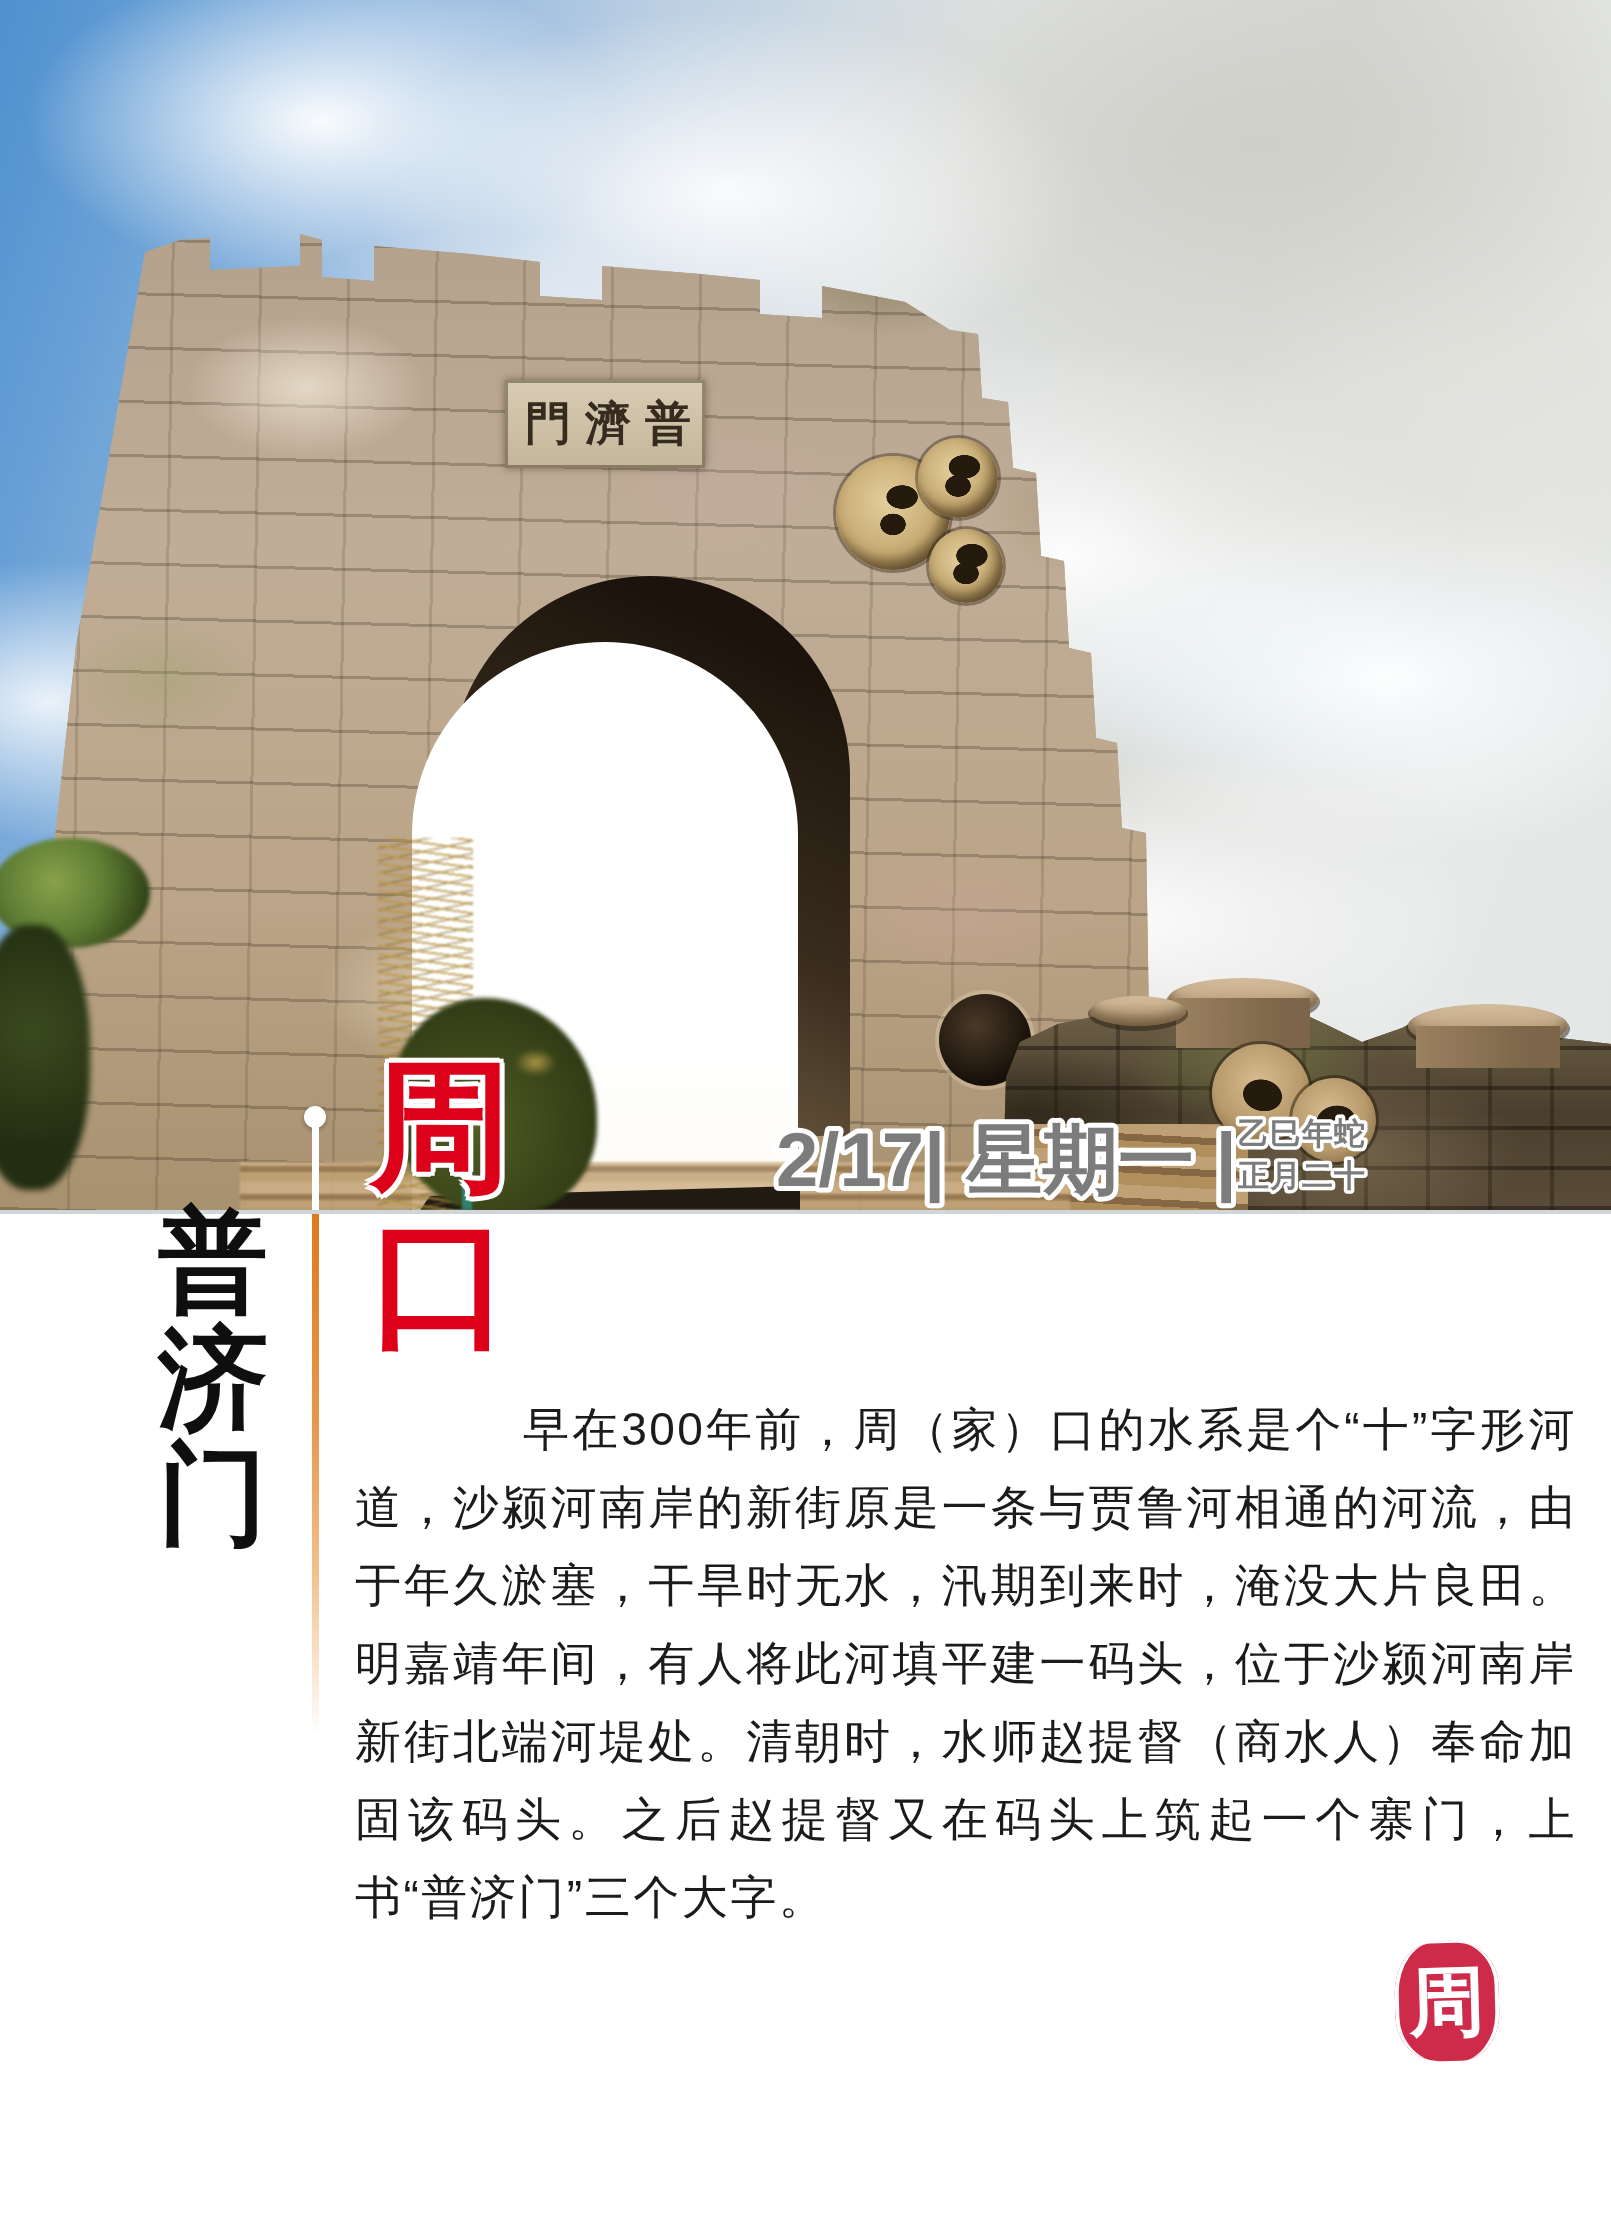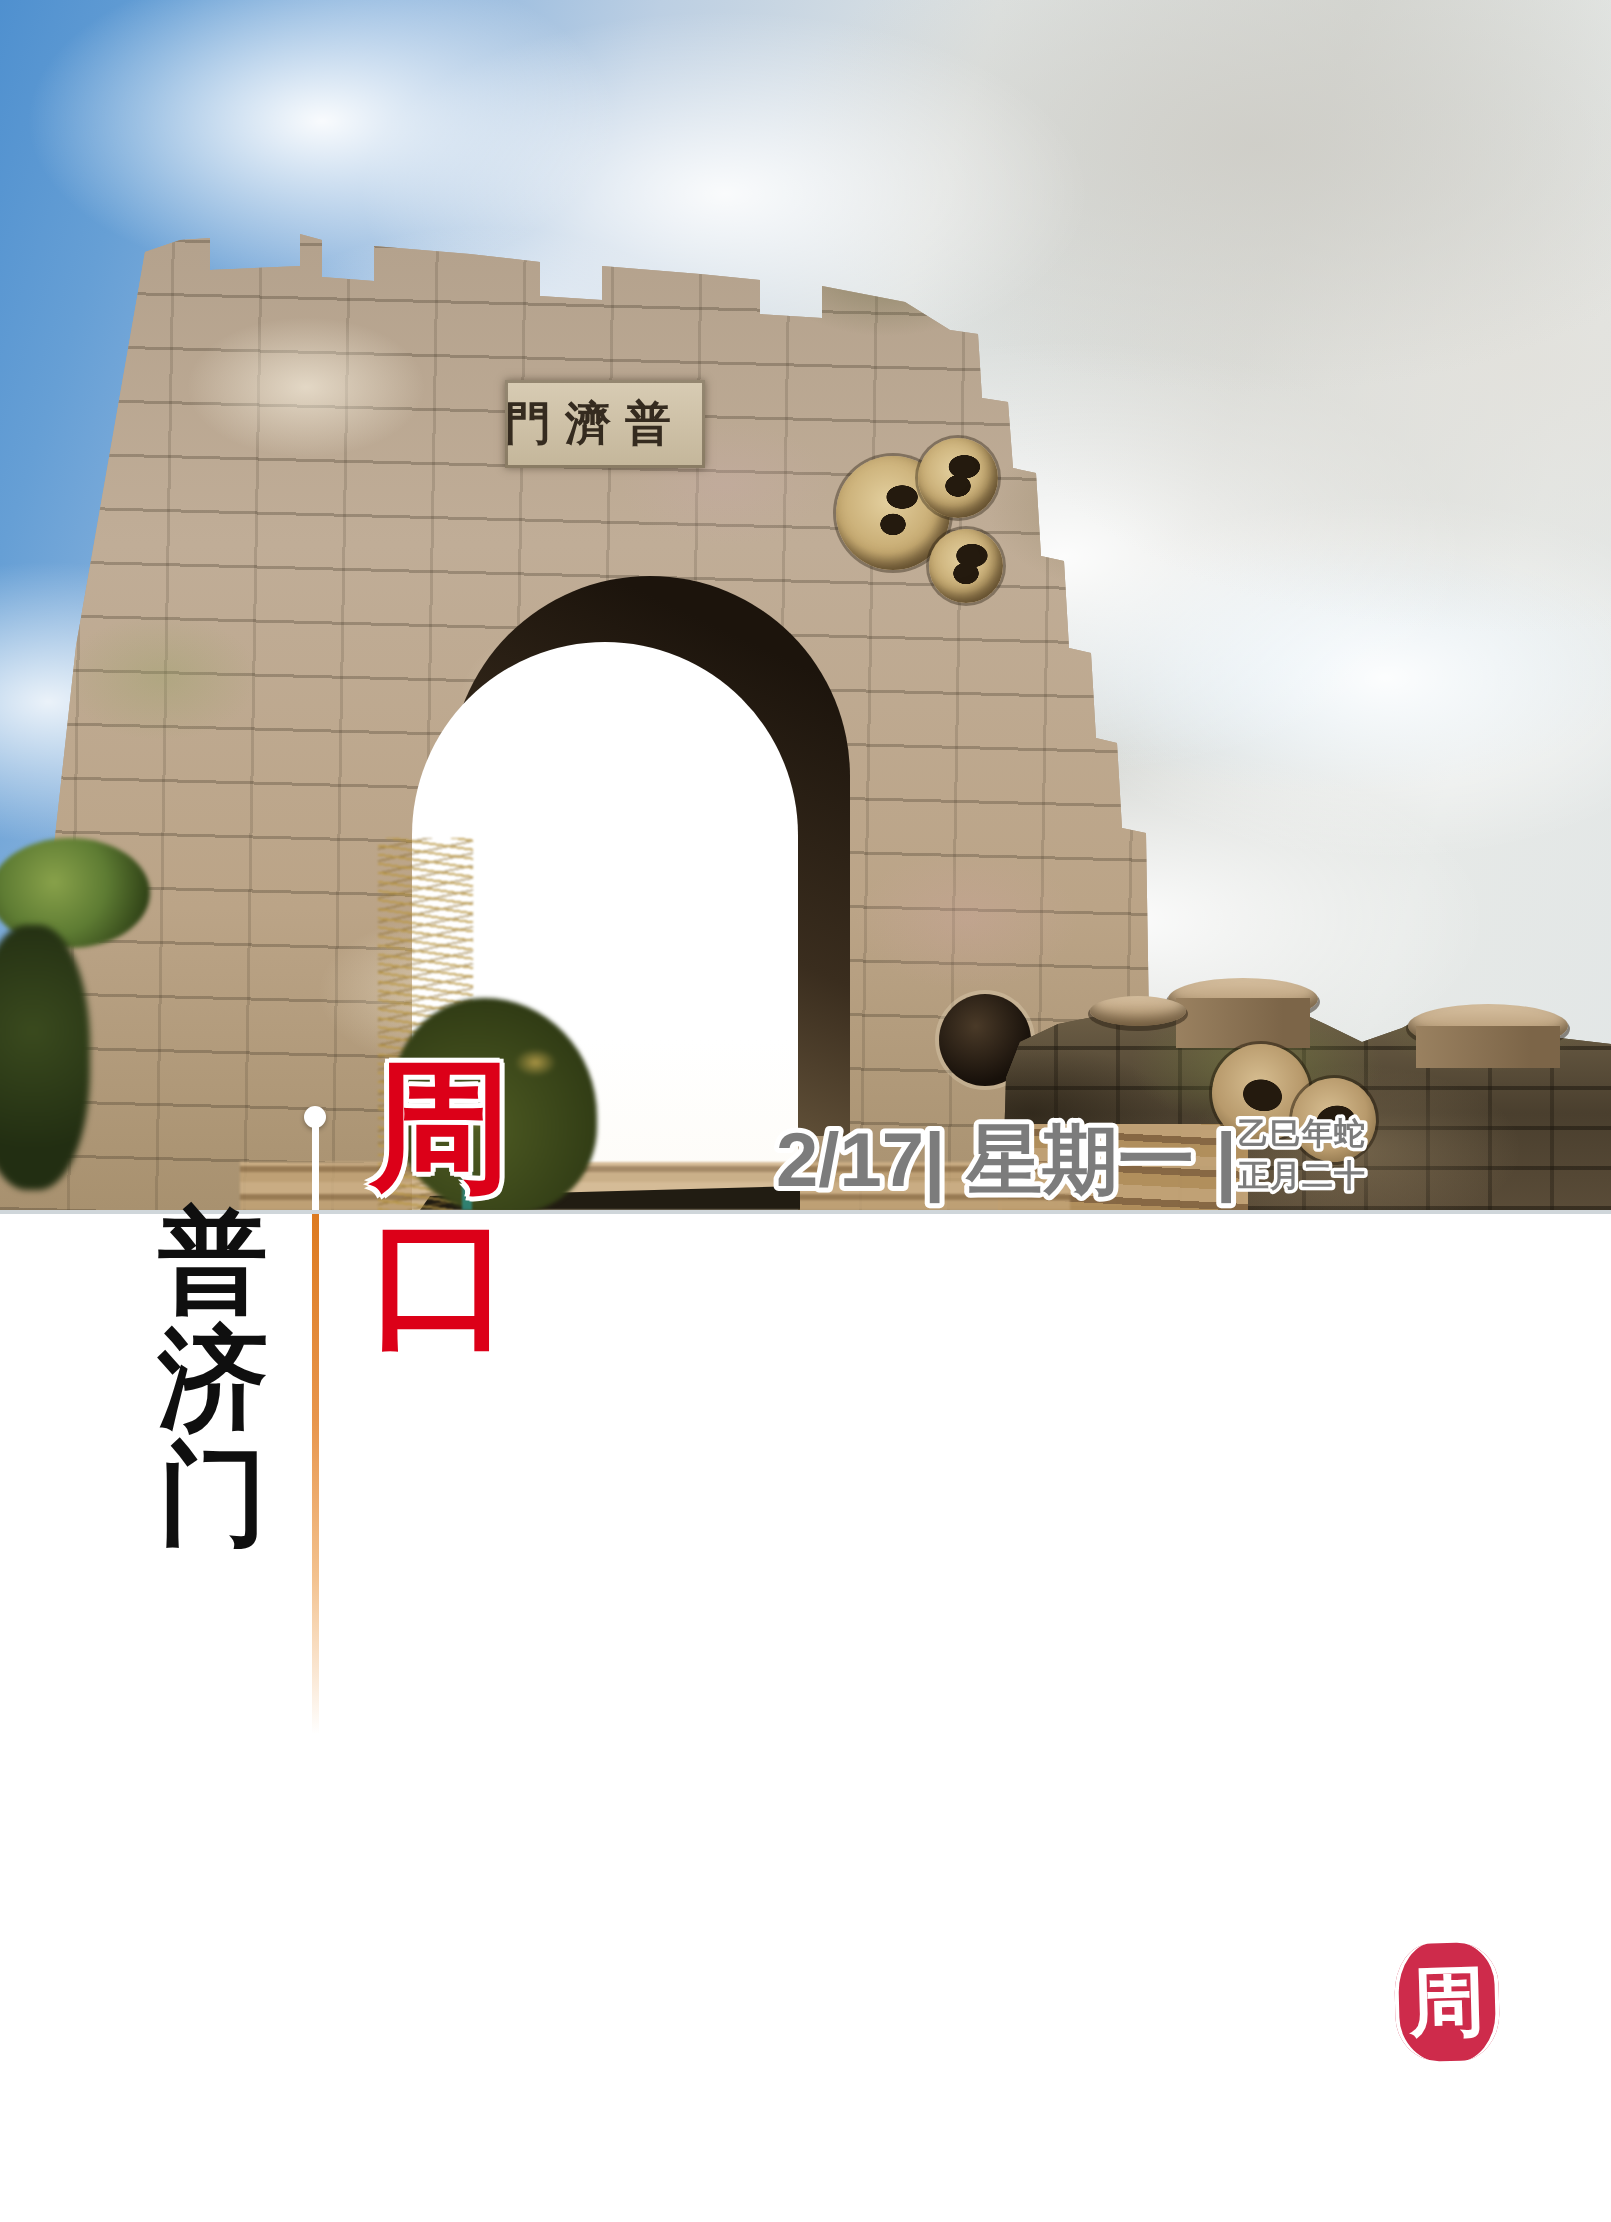--- a/index.html
+++ b/index.html
@@ -43,21 +43,21 @@
       radial-gradient(140px 90px at 10% 56%, rgba(150,160,100,.35), transparent 70%),
       radial-gradient(160px 100px at 60% 76%, rgba(205,165,160,.32), transparent 70%),
       radial-gradient(150px 90px at 45% 40%, rgba(200,170,170,.3), transparent 70%),
       repeating-linear-gradient(1.5deg, rgba(55,45,30,.28) 0 3px, transparent 3px 54px),
       repeating-linear-gradient(91deg, rgba(55,45,30,.16) 0 3px, transparent 3px 88px),
       linear-gradient(180deg,#8e836b 0%,#b3a18c 18%,#c0ad97 45%,#bba487 75%,#a8916f 100%);}
   .arch-shadow{left:450px;top:576px;width:400px;height:560px;border-radius:200px 200px 0 0;
     background:linear-gradient(205deg,#1c140c 15%,#3a2d1e 55%,#7a6749 95%);}
   .arch-open{left:412px;top:642px;width:386px;height:568px;border-radius:193px 193px 0 0;
     background:linear-gradient(180deg,#ffffff 70%,#fdfbf6 100%);}
-  .plaque{left:505px;top:380px;width:200px;height:88px;display:flex;align-items:center;justify-content:flex-start;
+  .plaque{left:505px;top:380px;width:200px;height:88px;display:flex;align-items:center;justify-content:flex-end;
     background:linear-gradient(180deg,#d8ccb4,#c4b69a);
     box-shadow:inset 0 0 0 3px rgba(80,65,45,.5), 0 0 8px rgba(60,50,35,.55);
     color:#352b1f;font-family:"Liberation Serif","DejaVu Serif",serif;font-weight:bold;
     font-size:46px;letter-spacing:14px;filter:blur(.6px);}
   .plaque span{position:static;}
   .millstone{border-radius:50%;box-shadow:0 0 0 3px rgba(40,30,15,.4), inset -6px -8px 14px rgba(50,35,15,.55);}
   .ms-tex{background:
       radial-gradient(16px 12px at 58% 36%, #241a0e 96%, transparent 100%),
       radial-gradient(13px 11px at 50% 60%, #241a0e 96%, transparent 100%),
       radial-gradient(circle at 45% 40%, #e3cf9e 0%, #c7ab72 55%, #8a7046 85%, #5e4a2c 100%);}
@@ -194,18 +194,19 @@
     <span class="outlined">周</span>
     <span>口</span>
   </div>
 
   <div class="gate-title">
     <span>普</span>
     <span>济</span>
     <span>门</span>
   </div>
 
+  <p class="article">早在300年前，周（家）口的水系是个“十”字形河道，沙颍河南岸的新街原是一条与贾鲁河相通的河流，由于年久淤塞，干旱时无水，汛期到来时，淹没大片良田。明嘉靖年间，有人将此河填平建一码头，位于沙颍河南岸新街北端河堤处。清朝时，水师赵提督（商水人）奉命加固该码头。之后赵提督又在码头上筑起一个寨门，上书“普济门”三个大字。</p>
 
   <div class="seal">
     <span>周</span>
   </div>
 
 </div>
 
 </body></html>

